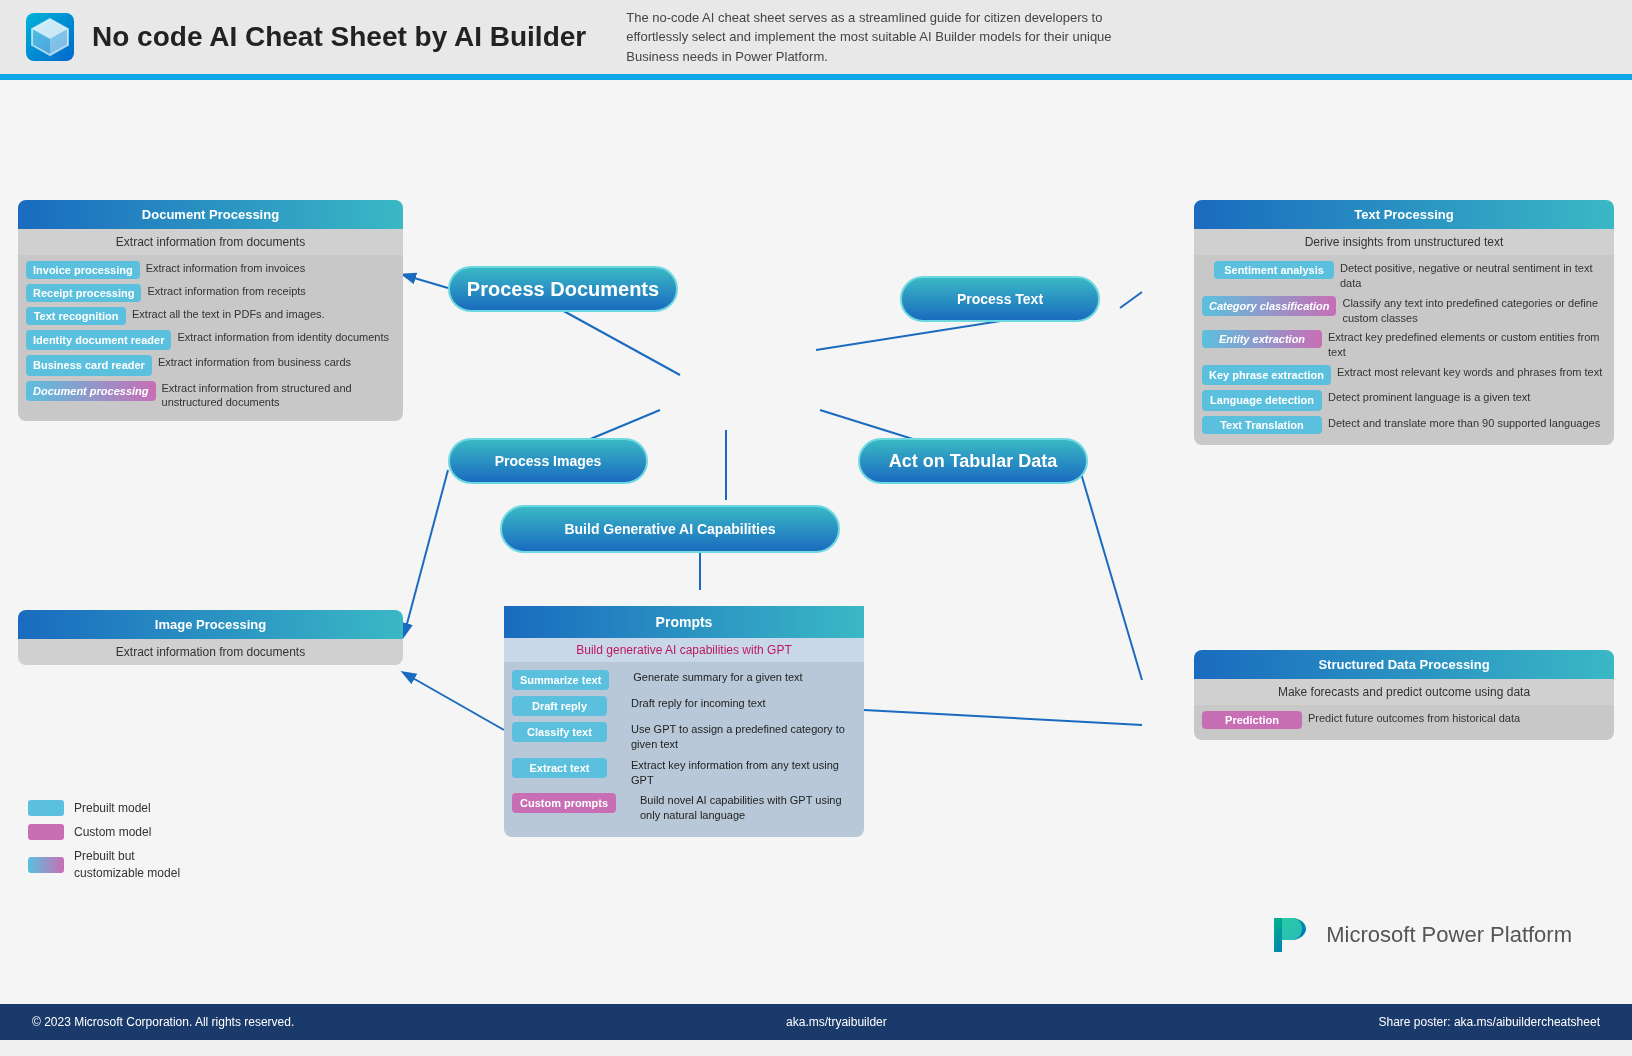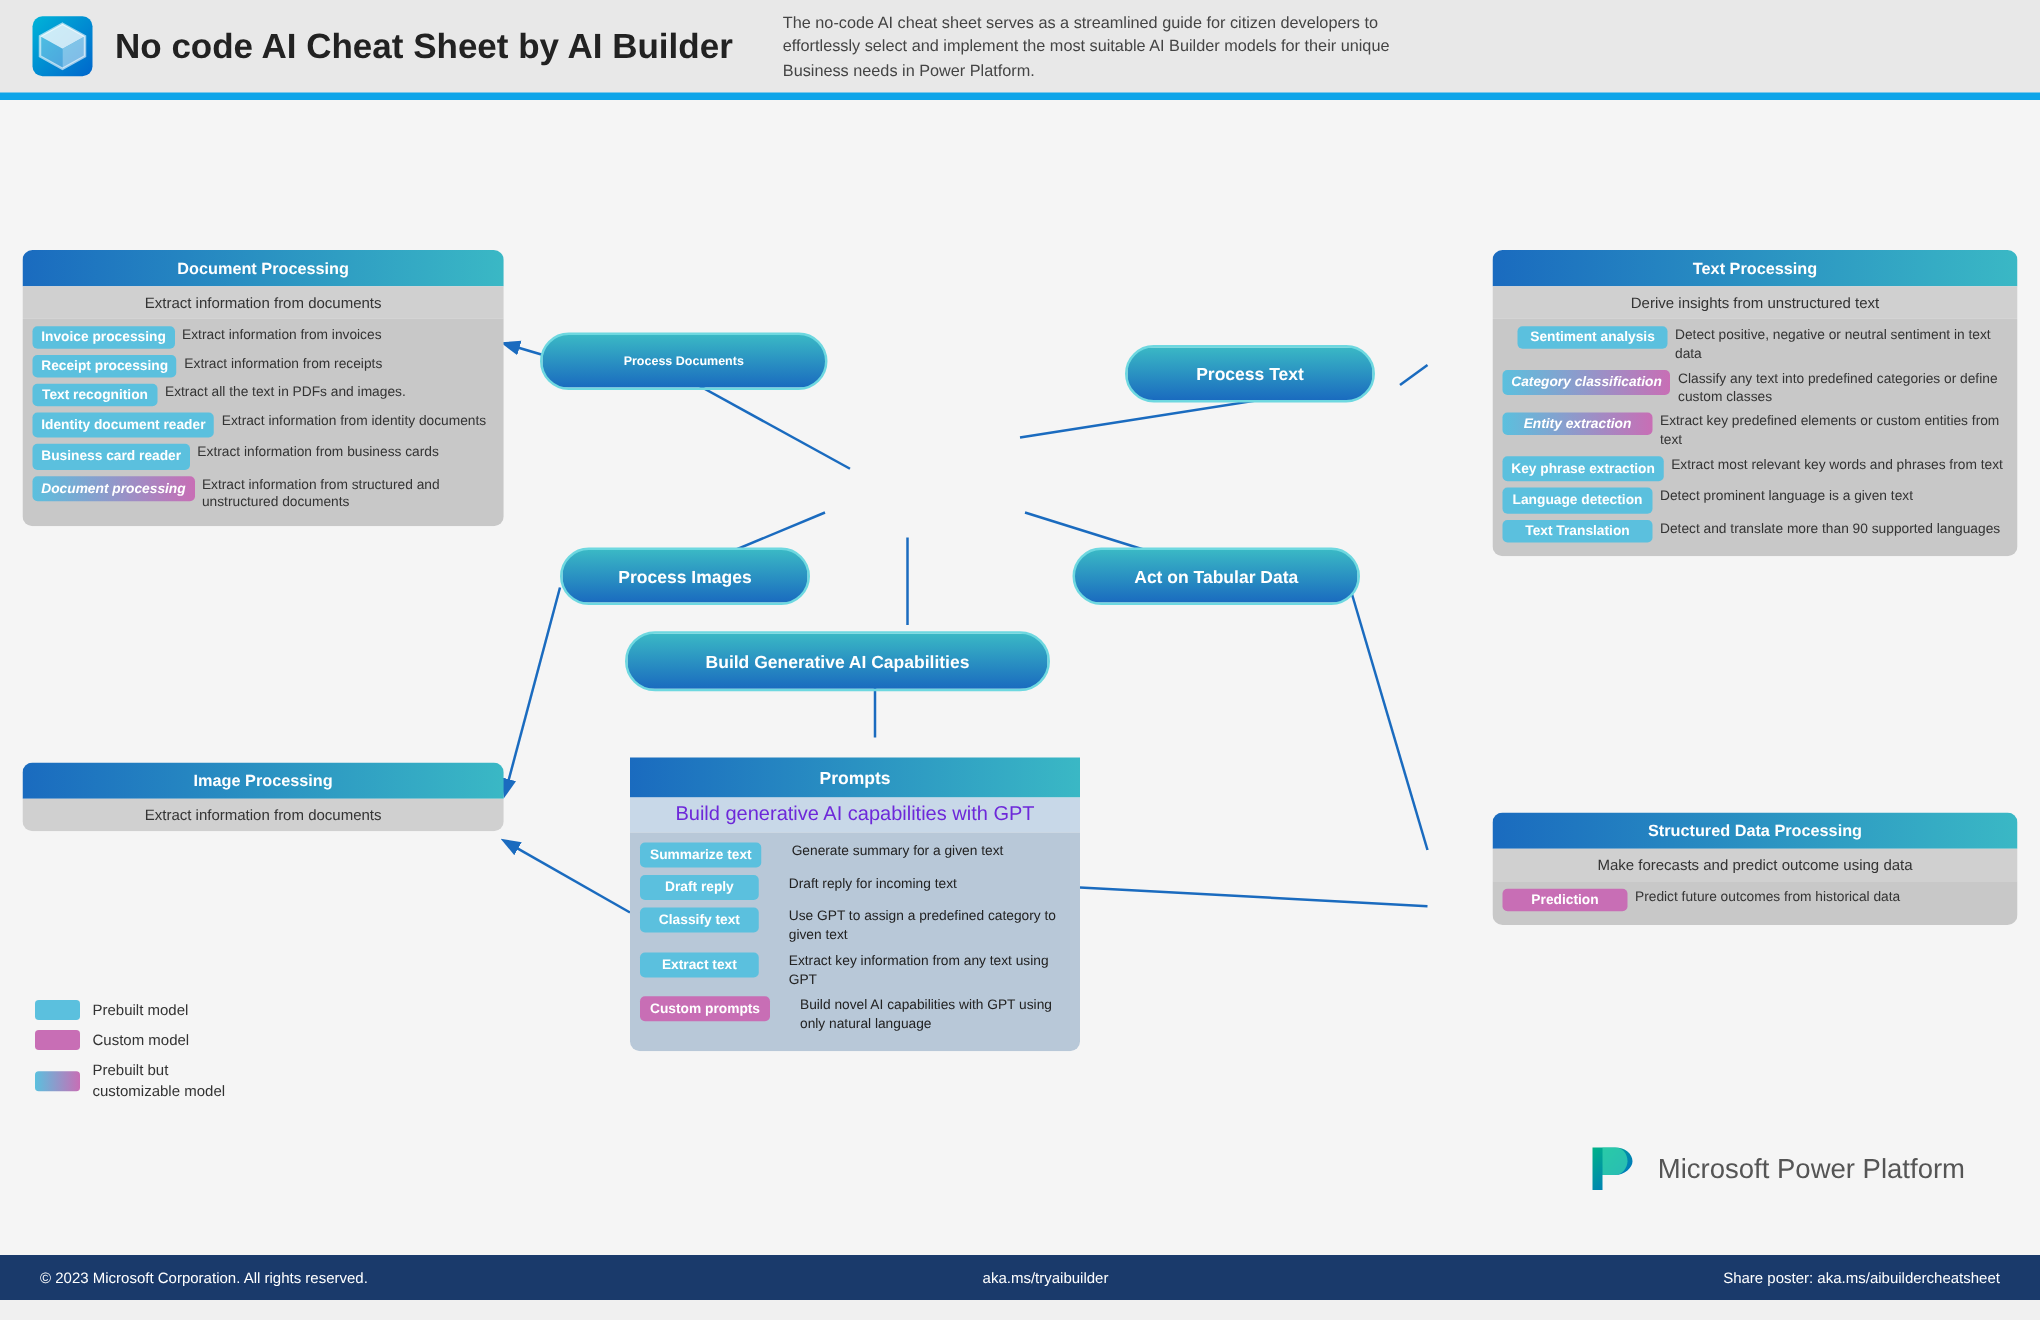--- a/index.html
+++ b/index.html
@@ -147,22 +147,22 @@
       font-size: 14px;
       font-weight: 700;
       color: white;
       margin-top: 16px;
     }
 
     .prompts-subtitle {
       background: #c8d8e8;
       text-align: center;
       padding: 5px;
-      font-size: 16px;
-      color: #6d28d9;
+      font-size: 12px;
+      color: #be185d;
     }
 
     .prompts-body {
       background: #b8c8d8;
       padding: 8px;
     }
 
     .prompts-row {
       display: flex;
       align-items: flex-start;
@@ -402,27 +402,27 @@
         <span class="prompts-text">Extract key information from any text using GPT</span>
       </div>
       <div class="prompts-row">
         <span class="prompts-tag tag-pink">Custom prompts</span>
         <span class="prompts-text">Build novel AI capabilities with GPT using only natural language</span>
       </div>
     </div>
   </div>
 
 
-  <div class="oval oval-teal" style="left: 432px; top: 186px; width: 230px; height: 46px; font-size: 10px;">Process Documents</div>
+  <div class="oval oval-teal" style="left: 448px; top: 186px; width: 230px; height: 46px; font-size: 20px;">Process Documents</div>
 
   <div class="oval oval-teal" style="left: 900px; top: 196px; width: 200px; height: 46px; font-size: 14px;">Process Text</div>
 
   <div class="oval oval-teal" style="left: 448px; top: 358px; width: 200px; height: 46px; font-size: 14px;">Process Images</div>
 
-  <div class="oval oval-teal" style="left: 858px; top: 358px; width: 230px; height: 46px; font-size: 14px;">Act on Tabular Data</div>
+  <div class="oval oval-teal" style="left: 858px; top: 358px; width: 230px; height: 46px; font-size: 18px;">Act on Tabular Data</div>
 
   <div class="oval oval-teal" style="left: 500px; top: 425px; width: 340px; height: 48px; font-size: 14px;">Build Generative AI Capabilities</div>
 
   <div class="legend" style="left: 28px; top: 720px;">
     <div class="legend-item">
       <div class="legend-color tag-blue"></div>
       <span class="legend-label">Prebuilt model</span>
     </div>
     <div class="legend-item">
       <div class="legend-color tag-pink"></div>

